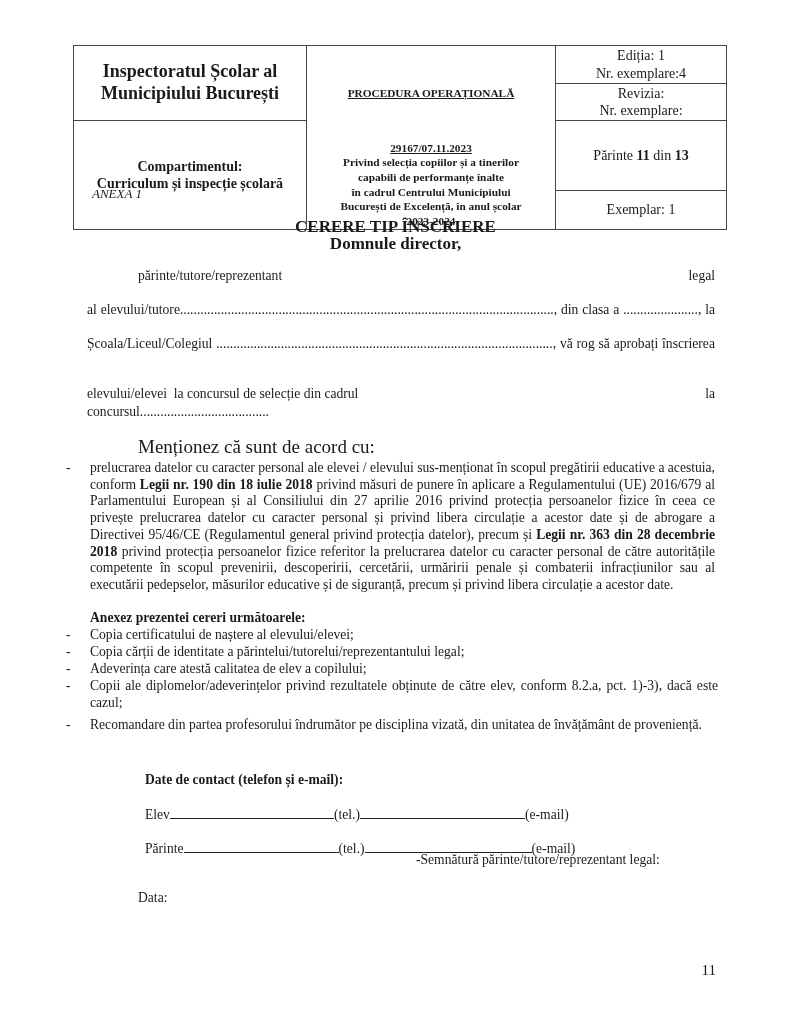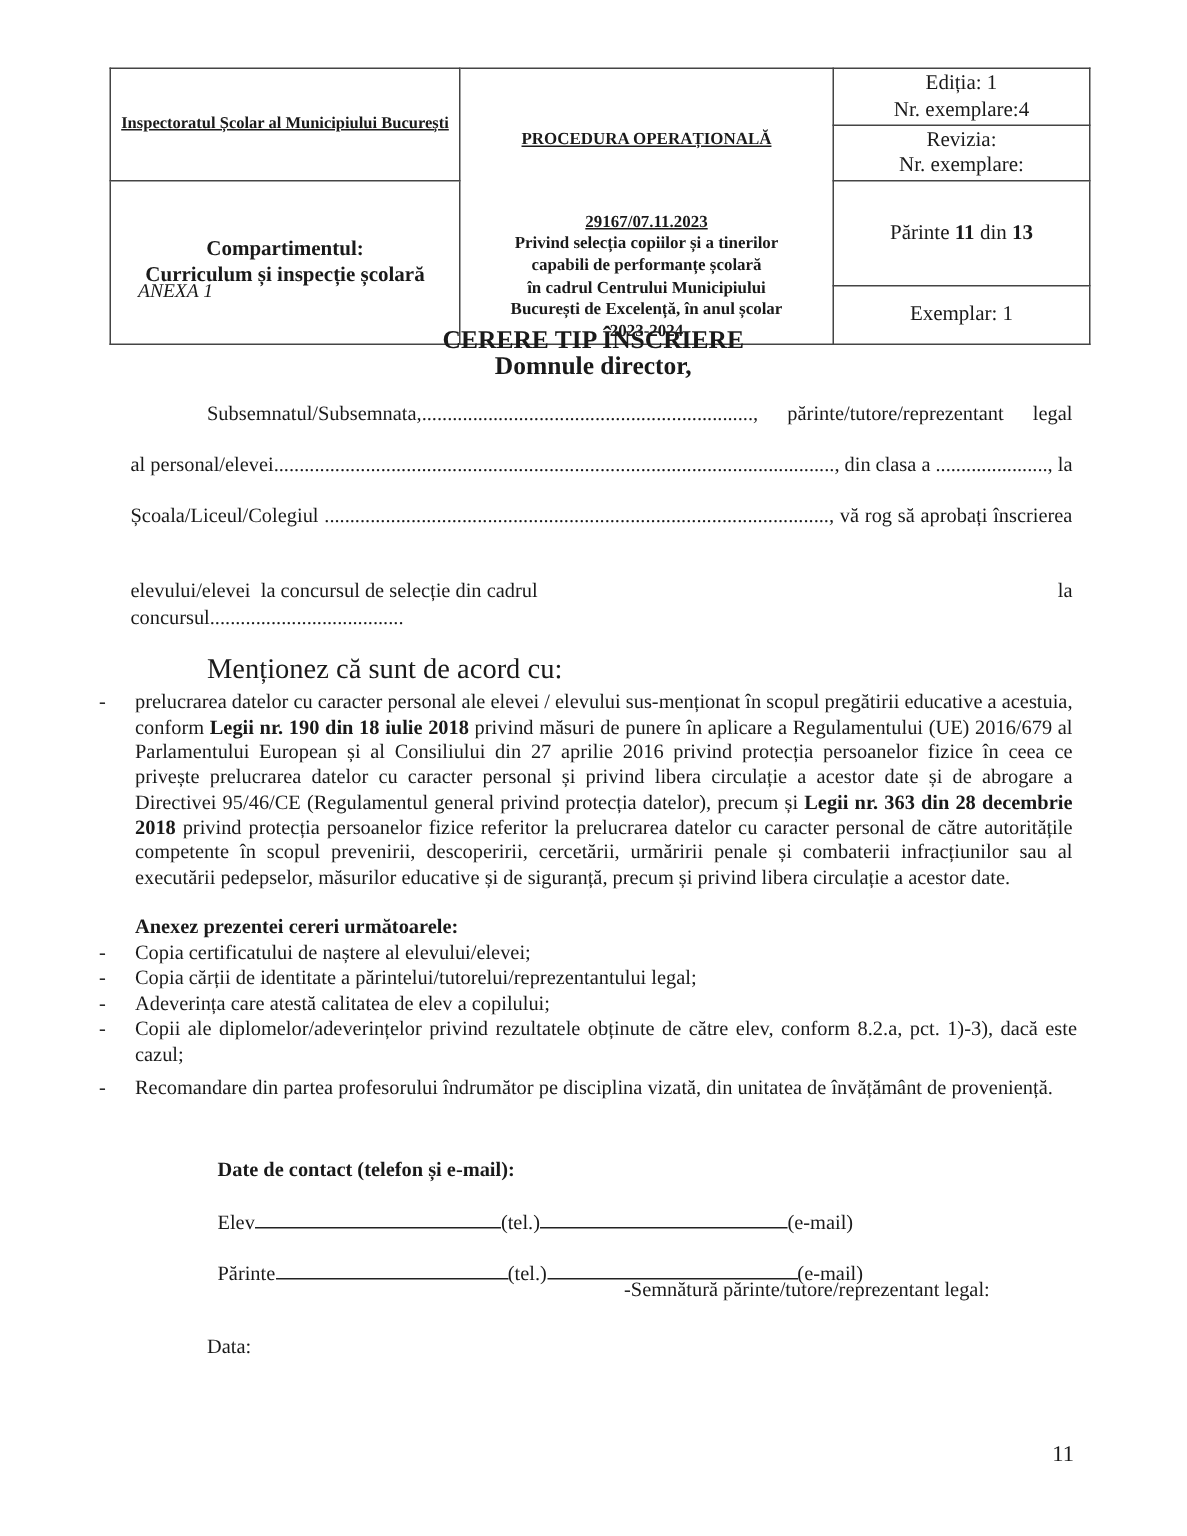--- a/index.html
+++ b/index.html
@@ -6,21 +6,21 @@
   body { width: 791px; height: 1024px; position: relative; overflow: hidden;
          font-family: "Liberation Serif", "DejaVu Serif", serif; color: #1a1a1a; }
   .abs { position: absolute; }
 
   
   .hdr { position: absolute; left: 73px; top: 45px; width: 654px; height: 132px;
          border-collapse: collapse; table-layout: fixed; }
   .hdr td { border: 1px solid #444; text-align: center; vertical-align: middle; padding: 0 2px;
             line-height: 1.22; }
   .hdr .c1 { width: 228px; font-weight: bold; }
-  .hdr .c1a { font-size: 11px; text-decoration: underline; }
+  .hdr .c1a { font-size: 18px; }
   .hdr .c1b { font-size: 14px; }
   .hdr .c2 { width: 244px; font-weight: bold; font-size: 11.3px; line-height: 1.3; }
   .hdr .c3 { font-size: 14px; }
   .u { text-decoration: underline; margin-top: 40px; }
   .b { font-weight: bold; }
 
   .anexa { left: 92px; top: 186px; font-style: italic; font-size: 13px; }
   .title { left: 0; width: 791px; text-align: center; font-weight: bold; font-size: 17px; line-height: 17px; }
 
   .fline { position: absolute; left: 87px; width: 628px; font-size: 13.6px; white-space: nowrap;
@@ -43,21 +43,21 @@
 <table class="hdr">
   <tbody>
       <tr style="height:38px">
     <td class="c1 c1a" rowspan="2">
       <span>Inspectoratul Școlar al Municipiului București</span>
     </td>
     <td class="c2" rowspan="4">
       <div class="u">PROCEDURA OPERAȚIONALĂ</div>
       <div class="u">29167/07.11.2023</div>
       <div>Privind selecția copiilor și a tinerilor</div>
-      <div>capabili de performanțe școlară</div>
+      <div>capabili de performanțe înalte</div>
       <div>în cadrul Centrului Municipiului</div>
       <div>București de Excelență, în anul școlar</div>
       <div>2023-2024</div>
     </td>
     <td class="c3">
       <div>Ediția: 1</div>
       <div>Nr. exemplare:4</div>
     </td>
   </tr>
   <tr style="height:37px">
@@ -82,27 +82,26 @@
   </tr>
 </tbody>
   </table>
 
 <div class="abs anexa">ANEXA 1</div>
 
 <div class="abs title" style="top:218px">CERERE TIP ÎNSCRIERE</div>
 <div class="abs title" style="top:235px">Domnule director,</div>
 
 <div class="fline" style="top:268px; left:138px; width:577px">
-  <span>Subsemnatul/Subsemnata,.................................................................,</span>
   <span>părinte/tutore/reprezentant</span>
   <span>legal</span>
 </div>
 <div class="fline" style="top:302px">
   <span>al</span>
-  <span>personal/elevei..............................................................................................................,</span>
+  <span>elevului/tutore..............................................................................................................,</span>
   <span>din</span>
   <span>clasa</span>
   <span>a</span>
   <span>......................,</span>
   <span>la</span>
 </div>
 <div class="fline" style="top:336px">
   <span>Școala/Liceul/Colegiul</span>
   <span>...................................................................................................,</span>
   <span>vă</span>

